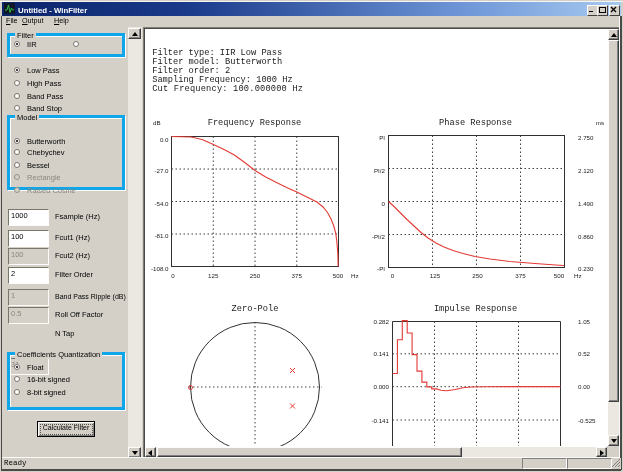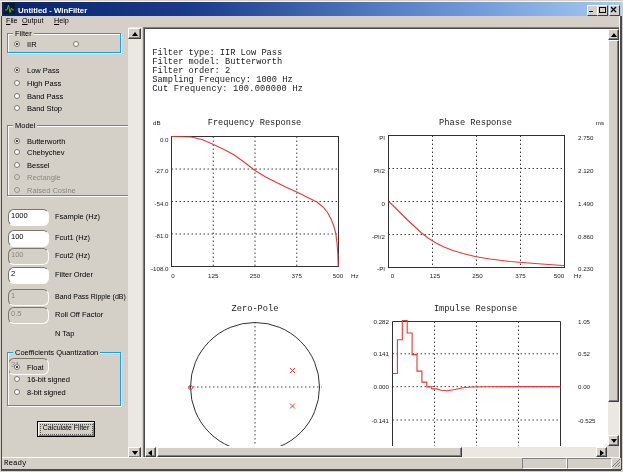--- a/index.html
+++ b/index.html
@@ -15,31 +15,31 @@
   .titlebar{left:2px;top:2px;width:619px;height:14px;
     background:linear-gradient(to right,#0a246a,#1a3a8a 30%,#6f97d8 75%,#a6caf0);}
   .title-text{left:16px;top:4px;color:#fff;font-weight:bold;font-size:7.8px;letter-spacing:0px;}
   .tbtn{top:2.5px;width:9px;height:9px;background:#d4d0c8;
     border-top:1px solid #fff;border-left:1px solid #fff;
     border-right:1px solid #404040;border-bottom:1px solid #404040;}
   
   .menu{left:3px;top:16px;width:617px;height:16px;}
   .menu span{position:absolute;top:0;}
   
-  .group{border:1px solid #0ea5e9;box-shadow:1px 1px 0 #fdfcfa inset, 1px 1px 0 #fdfcfa;}
+  .group{border:3px solid #0ea5e9;box-shadow:1px 1px 0 #fdfcfa inset, 1px 1px 0 #fdfcfa;}
   .glabel{position:absolute;top:-4px;background:#d4d0c8;padding:0 2px;line-height:8px;}
   .radio{width:6px;height:6px;border-radius:50%;background:#fff;border:1px solid #7a766c;box-sizing:border-box;}
   .radio.sel::after{content:"";position:absolute;left:1px;top:1px;width:2px;height:2px;border-radius:50%;background:#000;}
   .radio.dis{background:#d4d0c8;border-color:#98948a;}
   .rlabel{line-height:8px;white-space:nowrap;}
   .dis-t{color:#8a877d;}
   .edit{width:41px;height:17px;box-sizing:border-box;background:#fff;
     border-top:1px solid #7a766c;border-left:1px solid #7a766c;
     border-bottom:1px solid #fdfcfa;border-right:1px solid #fdfcfa;
-    line-height:11px;padding-left:2px;border-radius:6px;}
+    line-height:11px;padding-left:2px;}
   .edit.dis{background:#d4d0c8;color:#8a877d;}
   
   .sb-track{background:#ebe8e1;}
   .sb-btn{background:#d4d0c8;border-top:1px solid #fdfcfa;border-left:1px solid #fdfcfa;
     border-right:1px solid #404040;border-bottom:1px solid #404040;
     box-shadow:-1px -1px 0 #808080 inset;box-sizing:border-box;}
   .sb-thumb{background:#d4d0c8;border-top:1px solid #fdfcfa;border-left:1px solid #fdfcfa;
     border-right:1px solid #404040;border-bottom:1px solid #404040;
     box-shadow:-1px -1px 0 #808080 inset;box-sizing:border-box;}
   .arr{position:absolute;width:0;height:0;}
@@ -92,21 +92,21 @@
 
   <div class="abs radio sel" style="left:11px;top:40px;"></div>
   <div class="abs rlabel" style="left:24px;top:40px;">Low Pass</div>
   <div class="abs radio" style="left:11px;top:53px;"></div>
   <div class="abs rlabel" style="left:24px;top:53px;">High Pass</div>
   <div class="abs radio" style="left:11px;top:65.5px;"></div>
   <div class="abs rlabel" style="left:24px;top:65.5px;">Band Pass</div>
   <div class="abs radio" style="left:11px;top:78px;"></div>
   <div class="abs rlabel" style="left:24px;top:78px;">Band Stop</div>
 
-  <div class="abs group" style="left:4px;top:98px;width:112px;height:69px;padding-left:20px;">
+  <div class="abs group" style="left:4px;top:88px;width:112px;height:69px;">
     <div class="glabel" style="left:5px;">Model</div>
   </div>
   <div class="abs radio sel" style="left:11px;top:110.5px;"></div>
   <div class="abs rlabel" style="left:24px;top:110.5px;">Butterworth</div>
   <div class="abs radio" style="left:11px;top:122px;"></div>
   <div class="abs rlabel" style="left:24px;top:122px;">Chebychev</div>
   <div class="abs radio" style="left:11px;top:134.5px;"></div>
   <div class="abs rlabel" style="left:24px;top:134.5px;">Bessel</div>
   <div class="abs radio dis" style="left:11px;top:147px;"></div>
   <div class="abs rlabel dis-t" style="left:24px;top:147px;">Rectangle</div>

